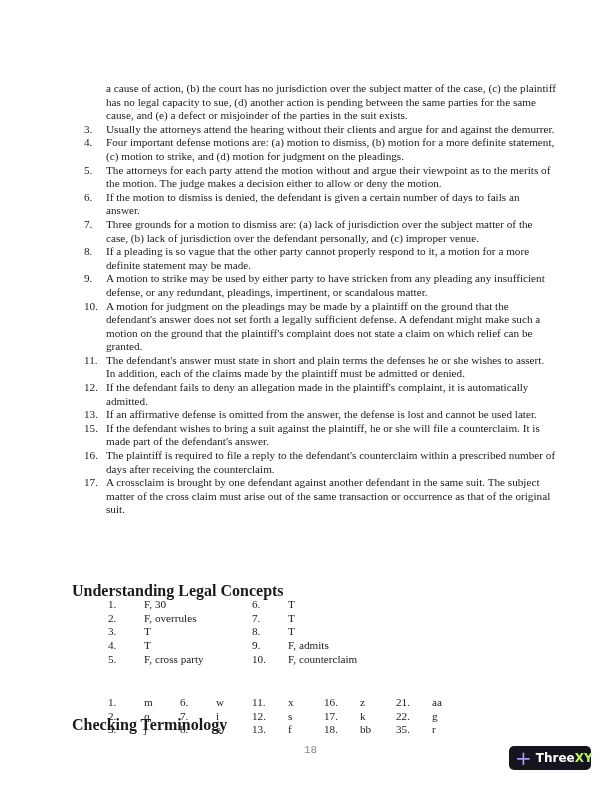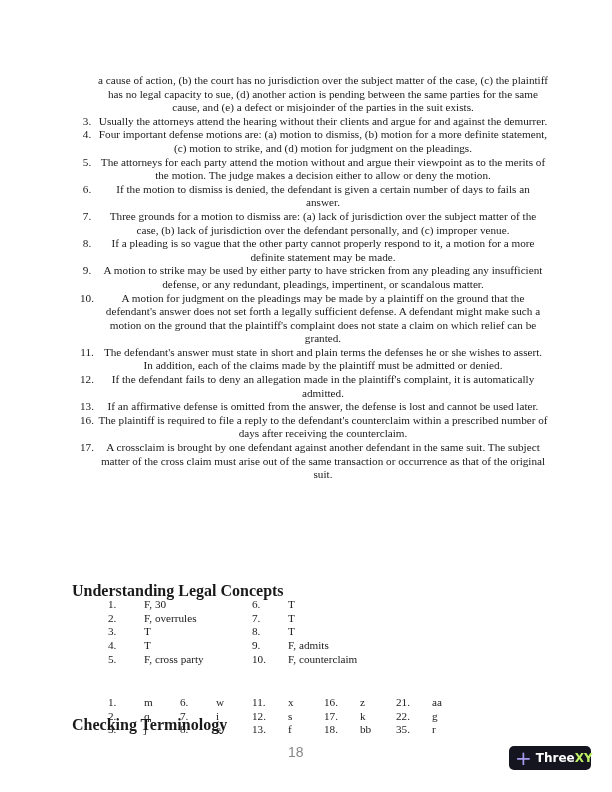--- a/index.html
+++ b/index.html
@@ -1,30 +1,30 @@
 <!DOCTYPE html>
 <html><head>
 <meta charset="utf-8">
 <style>
   html, body { margin: 0; padding: 0; background: #ffffff; }
   body {
     width: 612px; height: 792px; position: relative; overflow: hidden;
     font-family: "Liberation Serif", serif; color: #1a1a1a;
   }
   .page { position: absolute; left: 0; top: 0; width: 612px; height: 792px; }
-  .answers { position: absolute; left: 72px; top: 70px; width: 472px; margin: 4px; padding: 0; list-style: none; text-align: center; }
+  .answers { position: absolute; left: 72px; top: 70px; width: 472px; margin: 12px; padding: 0; list-style: none; }
   .answers li { display: flex; font-size: 11.2px; line-height: 13.6px; }
   .answers .num { width: 22px; flex: 0 0 22px; }
   .answers .txt { flex: 1; }
   .answers li.cont .num { visibility: hidden; }
   .section-title { position: absolute; left: 72px; font-weight: bold; font-size: 16px; }
   .grid { position: absolute; font-size: 11.2px; line-height: 13.7px; }
   .grid .row { display: flex; }
   .grid span { display: inline-block; }
-  .page-num { position: absolute; left: 288px; top: 744px; font-family: Liberation Sans, sans-serif; font-size: 14px; color: #888; }
+  .page-num { position: absolute; left: 304px; top: 744px; font-family: Liberation Mono, monospace; font-size: 11px; color: #888; }
   .badge {
     position: absolute; left: 509px; top: 746px; width: 82px; height: 24px;
     background: #15151f; border-radius: 5px; display: flex; align-items: center;
     font-family: "DejaVu Sans", sans-serif; font-weight: bold; font-size: 12px; color: #fff;
   }
   .badge .plus { color: #a79cf2; font-size: 20px; font-weight: normal; margin: 0 4px 0 6px; line-height: 20px; }
   .badge .xy { color: #bef264; }
 </style>
 </head>
 <body>
@@ -72,20 +72,24 @@
         <span class="num">11.</span>
         <span class="txt">The defendant's answer must state in short and plain terms the defenses he or she wishes to assert. In addition, each of the claims made by the plaintiff must be admitted or denied.</span>
       </li>
     <li>
         <span class="num">12.</span>
         <span class="txt">If the defendant fails to deny an allegation made in the plaintiff's complaint, it is automatically admitted.</span>
       </li>
     <li>
         <span class="num">13.</span>
         <span class="txt">If an affirmative defense is omitted from the answer, the defense is lost and cannot be used later.</span>
+      </li>
+    <li>
+        <span class="num">15.</span>
+        <span class="txt">If the defendant wishes to bring a suit against the plaintiff, he or she will file a counterclaim. It is made part of the defendant's answer.</span>
       </li>
     <li>
         <span class="num">16.</span>
         <span class="txt">The plaintiff is required to file a reply to the defendant's counterclaim within a prescribed number of days after receiving the counterclaim.</span>
       </li>
     <li>
         <span class="num">17.</span>
         <span class="txt">A crossclaim is brought by one defendant against another defendant in the same suit. The subject matter of the cross claim must arise out of the same transaction or occurrence as that of the original suit.</span>
       </li>
   </ul>

